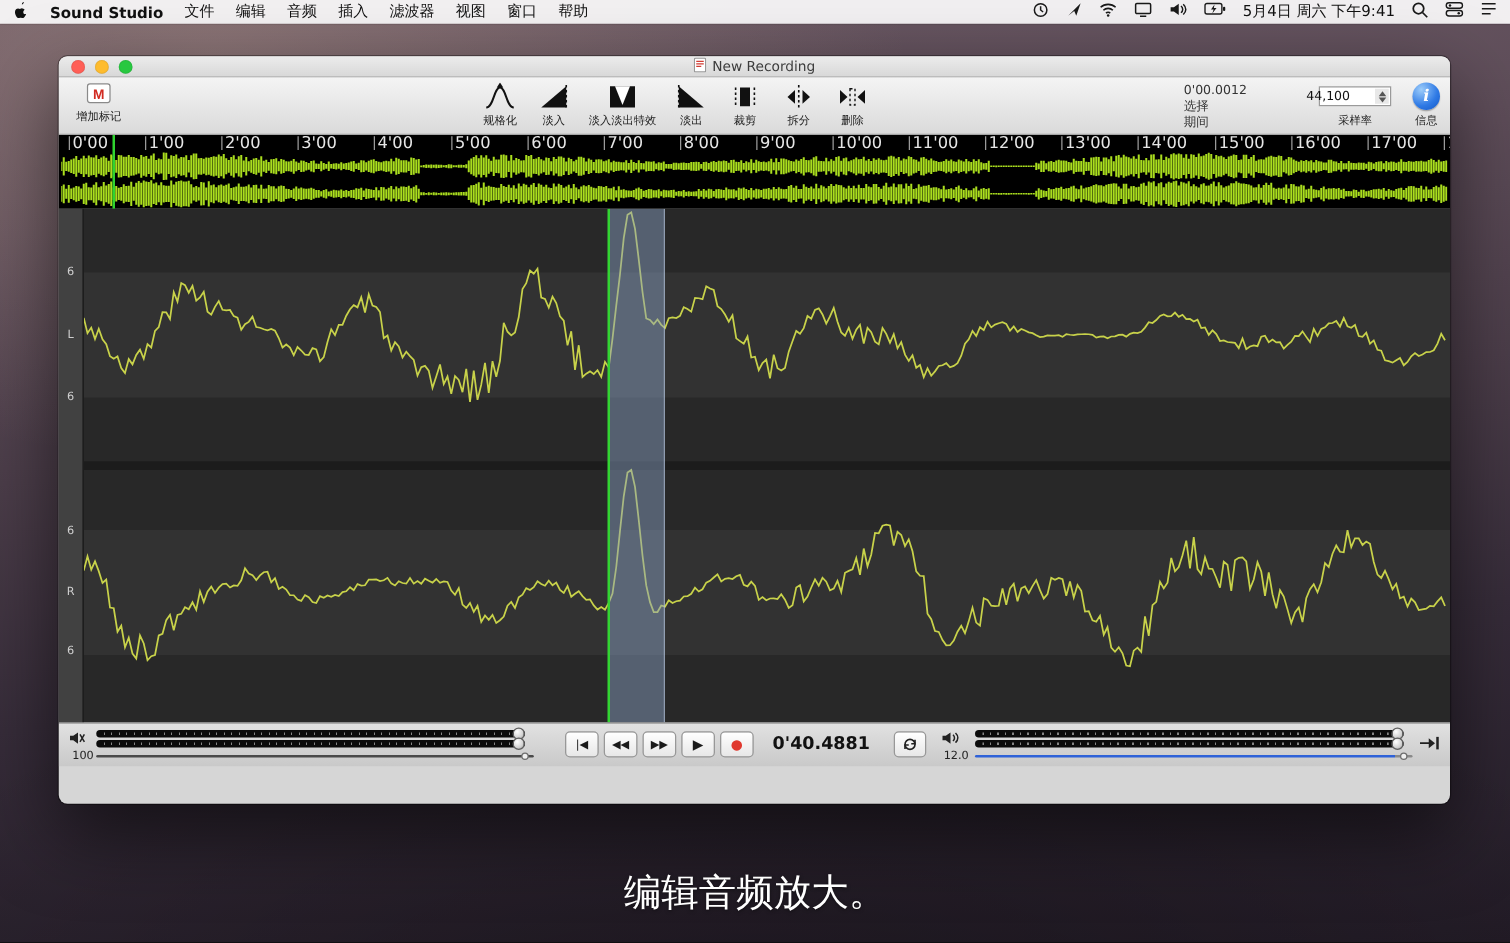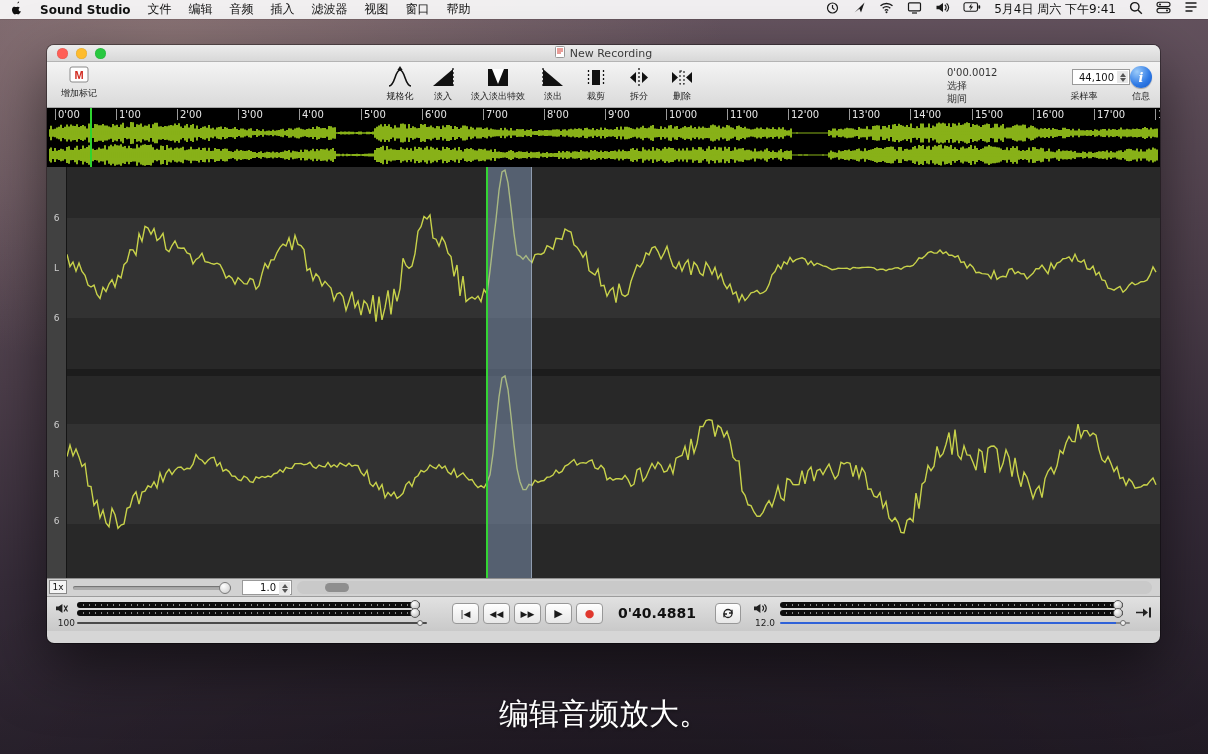--- a/index.html
+++ b/index.html
@@ -25,33 +25,33 @@
   .light{width:11px;height:11px;border-radius:50%;box-shadow:inset 0 0 1px rgba(0,0,0,.3);}
   .title-wrap{display:flex;gap:5px;align-items:center;}
   
   .toolbar{height:46px;background:linear-gradient(#f4f4f4,#dadada);border-bottom:1px solid #a6a6a6;
     position:relative;box-sizing:border-box;font-size:9px;color:#222;}
   .marker{position:absolute;left:14px;top:4px;display:flex;flex-direction:column;align-items:center;gap:2px;}
   .tools{position:absolute;left:338px;top:4px;display:flex;gap:13px;align-items:flex-end;}
   .tool{display:flex;flex-direction:column;align-items:center;gap:2px;min-width:30px;}
   .selblock{position:absolute;left:900px;top:4px;width:90px;font-size:10px;color:#333;line-height:13px;}
   .srate{position:absolute;left:1008px;top:7px;width:58px;height:16px;background:#fff;border:1px solid #9a9a9a;
-    box-sizing:border-box;display:flex;align-items:center;justify-content:flex-end;padding-right:15px;font-size:10px;color:#111;margin-left:17px;}
+    box-sizing:border-box;display:flex;align-items:center;justify-content:flex-end;padding-right:32px;font-size:10px;color:#111;}
   .srate-arrows{position:absolute;right:1px;top:1px;width:11px;height:12px;display:flex;flex-direction:column;align-items:center;justify-content:center;gap:1px;background:#e8e8e8;}
   .tri-up{width:0;height:0;border-left:3px solid transparent;border-right:3px solid transparent;border-bottom:4px solid #555;}
   .tri-dn{width:0;height:0;border-left:3px solid transparent;border-right:3px solid transparent;border-top:4px solid #555;}
   .srate-label{position:absolute;left:1008px;top:28px;width:58px;text-align:center;}
   .info-btn{position:absolute;left:1083px;top:4px;width:22px;height:22px;border-radius:50%;
     background:radial-gradient(circle at 32% 26%,#9cccfa,#2f7ae5 58%,#1356c6);color:#fff;
     font:italic bold 13px "DejaVu Serif","Liberation Serif",serif;display:flex;align-items:center;justify-content:center;
     box-shadow:0 1px 1px rgba(0,0,0,.3);}
   .info-label{position:absolute;left:1081px;top:28px;width:26px;text-align:center;}
   
   .overview{height:59px;background:#000;position:relative;}
-  .ov-ruler{position:absolute;left:0;top:0;right:0;height:13px;font-size:10px;color:#e6e6e6;}
+  .ov-ruler{position:absolute;left:0;top:0;right:0;height:13px;font-size:13px;color:#e6e6e6;}
   .ov-tick{position:absolute;top:1px;height:11px;border-left:1px solid #9a9a9a;padding-left:2px;line-height:11px;white-space:nowrap;}
   .ov-playhead{position:absolute;left:43px;top:0;width:2px;height:59px;background:#2fd42f;}
   
   .zruler{height:12px;background:#cfcfcf;border-top:1px solid #3f3f3f;position:relative;font-size:9px;color:#1c1c1c;box-sizing:border-box;
     background-image:repeating-linear-gradient(90deg,#969696 0 1px,transparent 1px 18.2px);
     background-size:100% 4px;background-position:0 100%;background-repeat:no-repeat;background-color:#cfcfcf;}
   .z-tick{position:absolute;top:0;bottom:0;border-left:1px solid #4d4d4d;padding-left:3px;line-height:11px;white-space:nowrap;}
   .z-playhead{position:absolute;left:439px;top:0;bottom:0;width:2px;background:#2fd42f;}
   
   .mainwave{height:411px;background:#282828;position:relative;overflow:hidden;}
@@ -328,36 +328,20 @@
       <div class="gutter">
         <span class="glabel" style="top:51px">6</span>
         <span class="glabel" style="top:101px">L</span>
         <span class="glabel" style="top:151px">6</span>
         <span class="glabel" style="top:258px">6</span>
         <span class="glabel" style="top:307px">R</span>
         <span class="glabel" style="top:354px">6</span>
       </div>
     </div>
 
-    <div class="zoomrow">
-      <div class="zx">1x</div>
-      <div class="zslider-track">
-        <div class="zslider-thumb"></div>
-      </div>
-      <div class="zselect">
-        <span>1.0</span>
-        <span class="srate-arrows" style="height:13px">
-            <span class="tri-up"></span>
-            <span class="tri-dn"></span>
-          </span>
-      </div>
-      <div class="hscroll-track">
-        <div class="hscroll-thumb"></div>
-      </div>
-    </div>
 
     <div class="transport">
       <span style="position:absolute;left:8px;top:3px">
         <svg width="14" height="13" viewBox="0 0 14 13">
             <path fill="#222" d="M1 4.6v3.6h2.6L7.4 11V2L3.6 4.6Z"></path>
             <path d="M9 3.5 12.5 9.5M12.5 3.5 9 9.5" stroke="#222" stroke-width="1.2"></path>
           </svg>
       </span>
       <div class="lvl-label" style="left:2px;top:21px;width:26px">100</div>
       <div class="vbar" style="left:30px;top:5px;width:343px">

